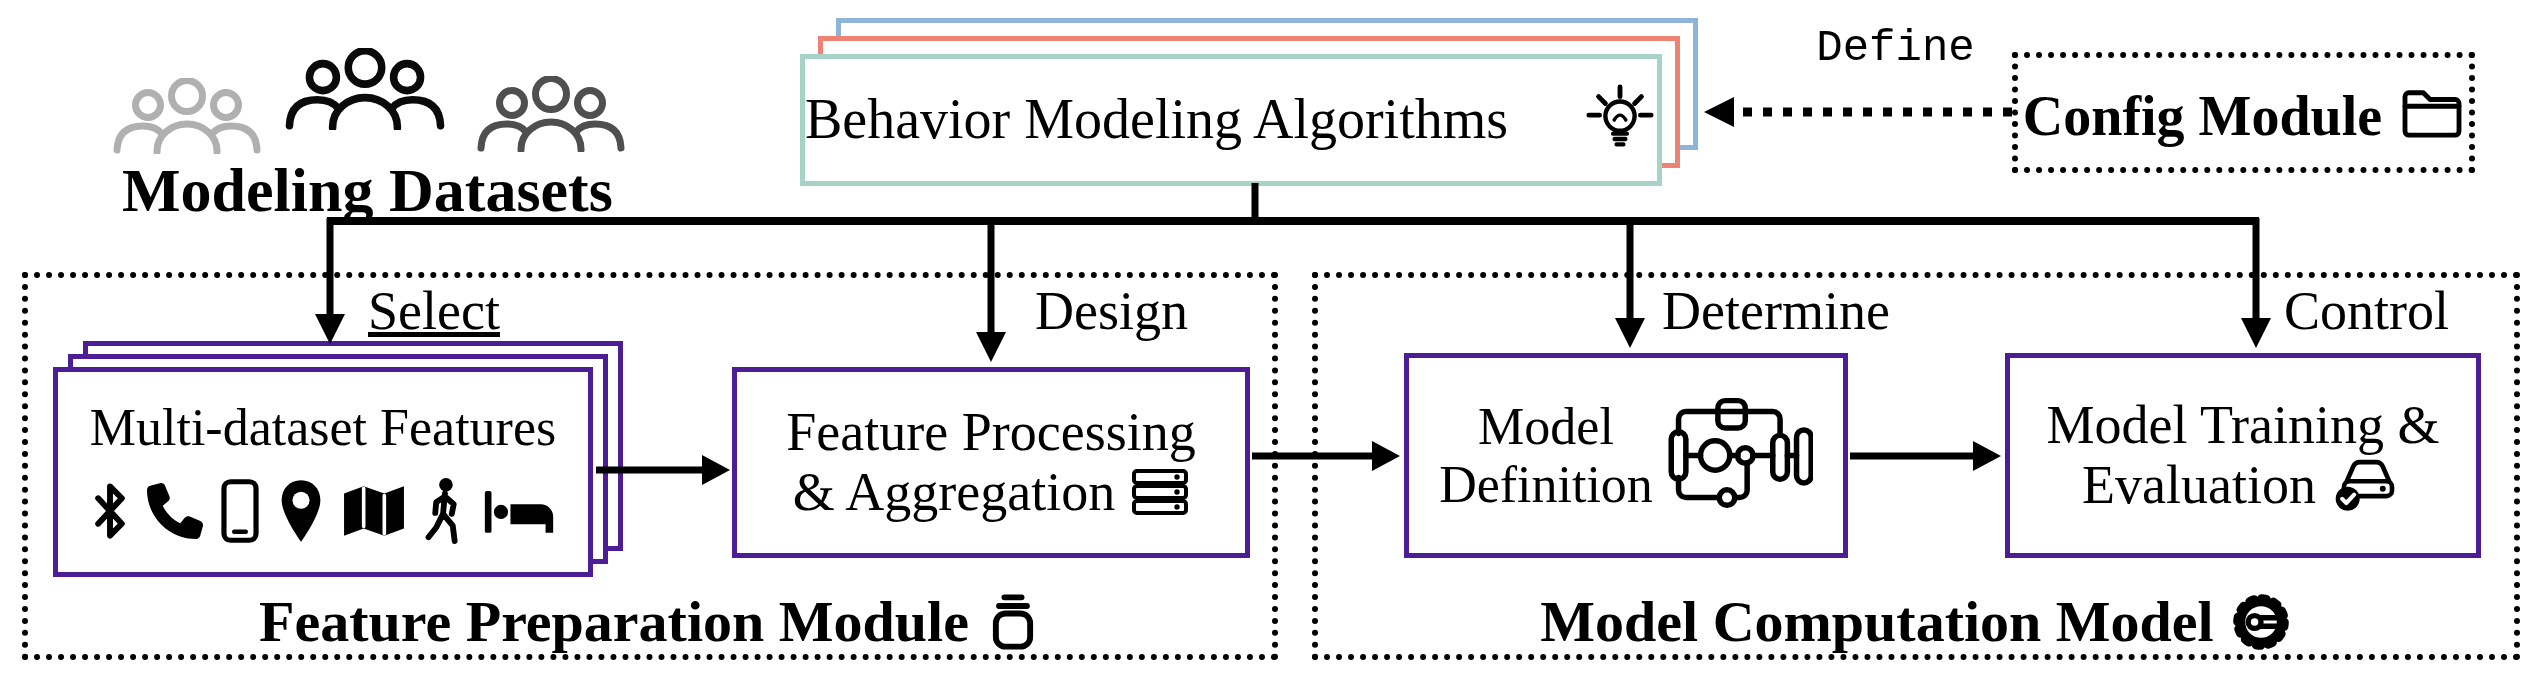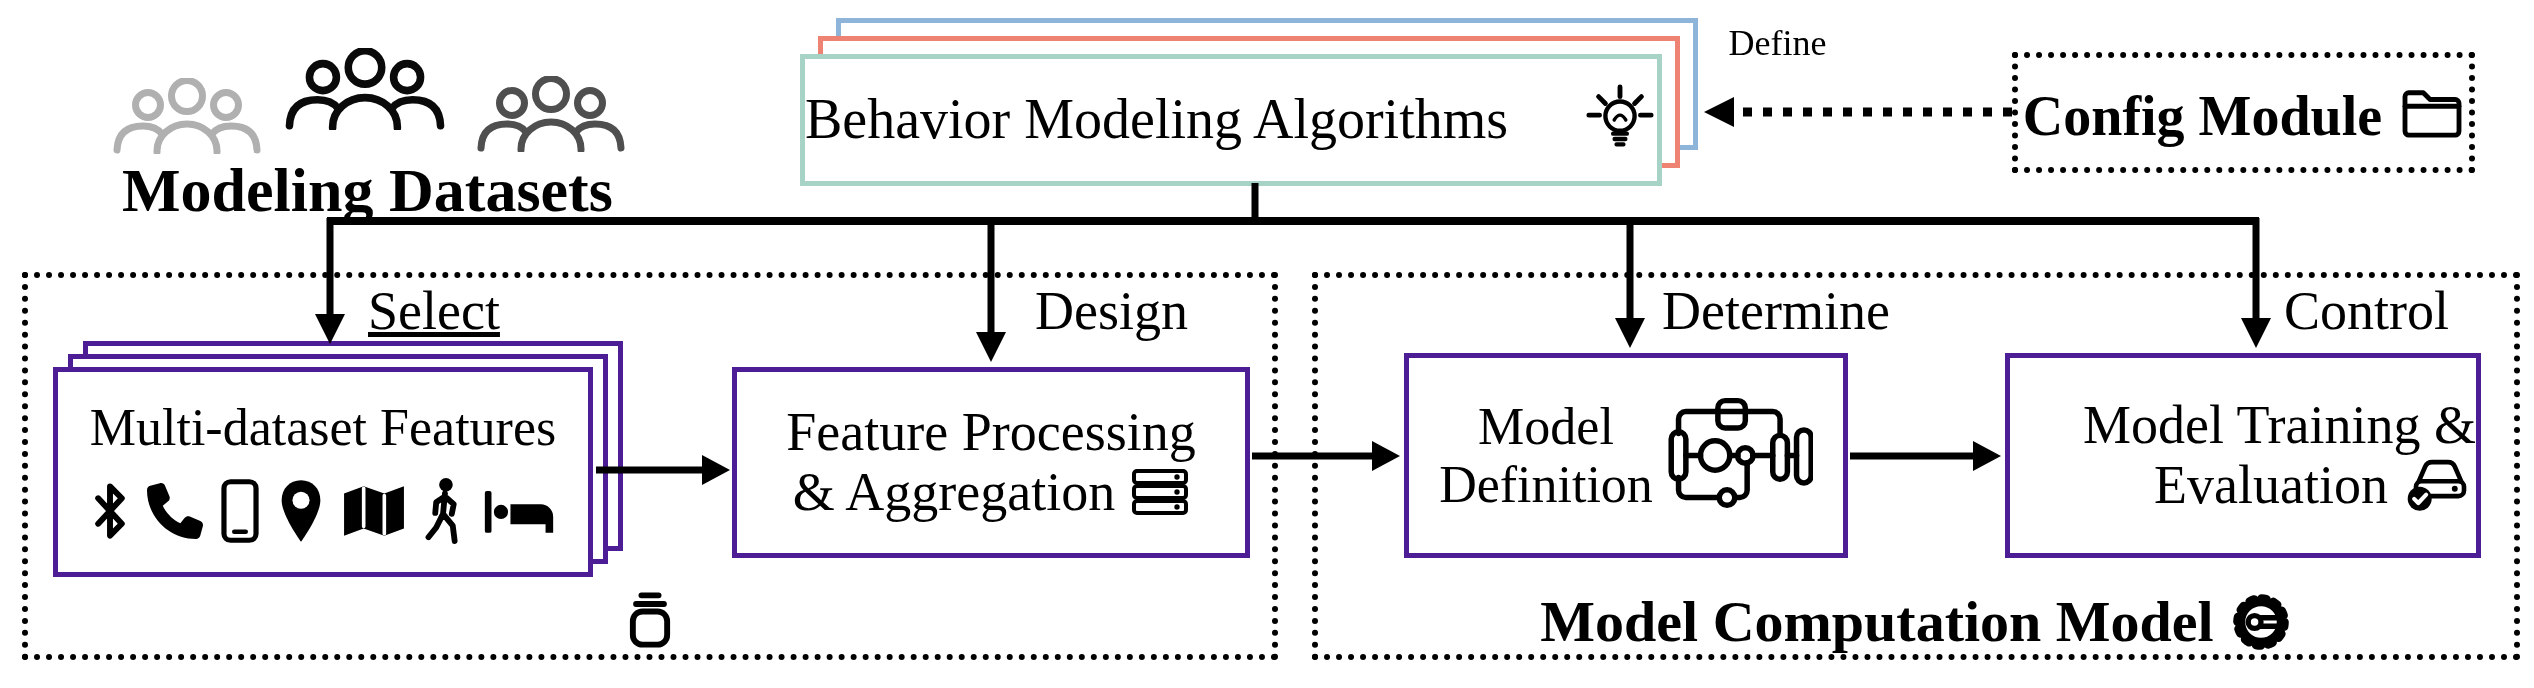--- a/index.html
+++ b/index.html
@@ -24,21 +24,21 @@
 
   
   .bma-layer{position:absolute;width:852px;height:122px;background:#fff;border:5px solid;}
   .bma-back{left:836px;top:18px;border-color:#8fb4d9;z-index:1;}
   .bma-mid{left:818px;top:36px;border-color:#ee8273;z-index:1;}
   .bma-front{left:800px;top:54px;border-color:#a6d3c5;z-index:2;
              display:flex;align-items:center;justify-content:space-between;gap:28px;}
   .bma-front .lbl{font-size:56px;}
 
   
-  .define-label{left:1680px;top:24px;width:195px;font-size:36px;z-index:2;}
+  .define-label{left:1798px;top:24px;width:195px;font-size:44px;z-index:2;font-family:Liberation Mono, monospace;}
   .config-box{left:2012px;top:52px;width:451px;height:109px;border:6px dotted #000;z-index:2;
               display:flex;align-items:center;justify-content:center;gap:18px;background:#fff;}
   .config-box .lbl{font-size:56px;}
 
   
   .module{position:absolute;top:272px;height:376px;border:6px dotted #000;z-index:1;background:#fff;}
   .feature-module{left:22px;width:1244px;}
   .model-module{left:1312px;width:1196px;}
   .module-title{position:absolute;left:0;right:0;top:312px;display:flex;align-items:center;
                 justify-content:center;gap:16px;}
@@ -63,21 +63,21 @@
 
   .fpa-box{left:732px;top:367px;width:508px;height:181px;display:flex;flex-direction:column;
            align-items:center;justify-content:center;}
   .fpa-box .lbl{font-size:54px;}
   .iconline{display:flex;align-items:center;gap:16px;}
 
   .md-box{left:1404px;top:353px;width:434px;height:195px;display:flex;align-items:center;
           justify-content:center;gap:10px;}
   .md-box .lbl{font-size:52px;text-align:center;}
   .mte-box{left:2005px;top:353px;width:466px;height:195px;display:flex;flex-direction:column;
-           align-items:flex-end;justify-content:center;}
+           align-items:center;justify-content:center;}
   .mte-box .lbl{font-size:54px;}
 
   
   .ic{display:block;}
   .pp{fill:none;stroke:currentColor;stroke-width:7;stroke-linecap:round;stroke-linejoin:round;}
   .wf{fill:#fff;}
   .ln{stroke:#000;fill:none;stroke-linecap:round;stroke-linejoin:round;}
   .fl{fill:#000;stroke:none;}
   .wl{stroke:#fff;fill:none;stroke-linecap:round;stroke-linejoin:round;}
 </style>
@@ -168,20 +168,21 @@
         <circle class="ln" stroke-width="8" stroke-dasharray="4.6 6.9" cx="29" cy="29" r="22"></circle>
         <circle class="ln wf" stroke-width="5.5" cx="29" cy="29" r="17.5"></circle>
         <circle class="ln wf" stroke-width="5" cx="23" cy="29" r="6"></circle>
         <path class="ln" stroke-width="5" d="M29 25 H44 M29 33 H44"></path>
       </symbol>
     </defs>
   </svg>
 
   <div class="module feature-module">
     <div class="module-title">
+      <span class="lbl t">Feature Preparation Module</span>
       <svg class="ic" width="56" height="60">
           <use href="#i-stack"></use>
         </svg>
     </div>
   </div>
   <div class="module model-module">
     <div class="module-title">
       <span class="lbl t">Model Computation Model</span>
       <svg class="ic" width="62" height="62">
           <use href="#i-gear"></use>

